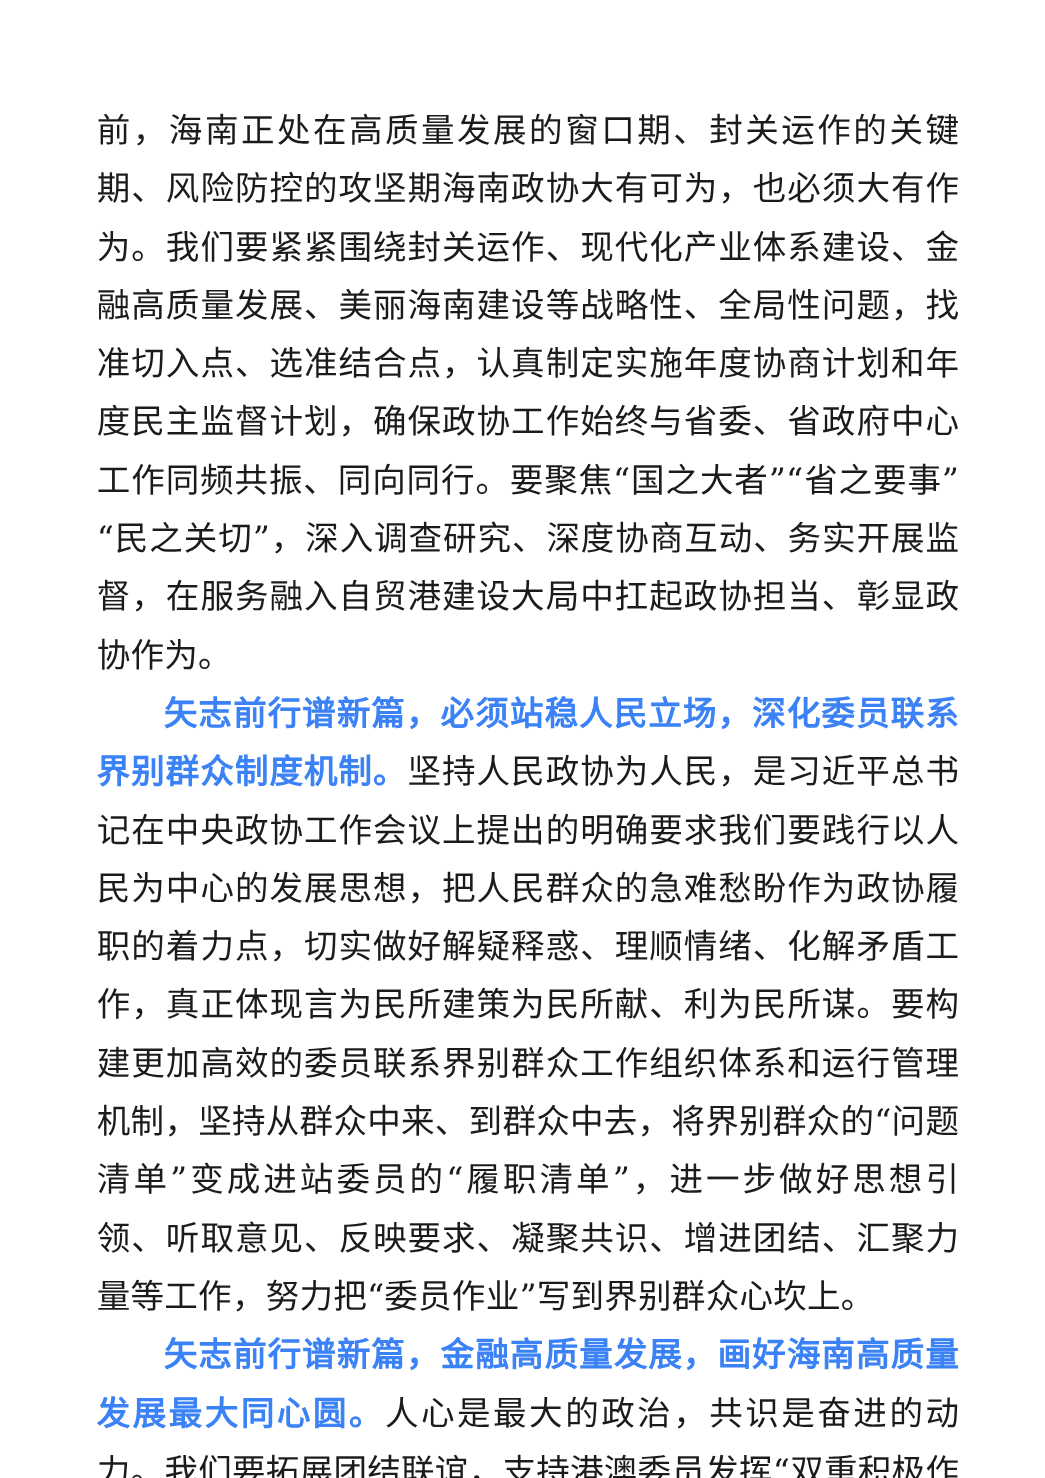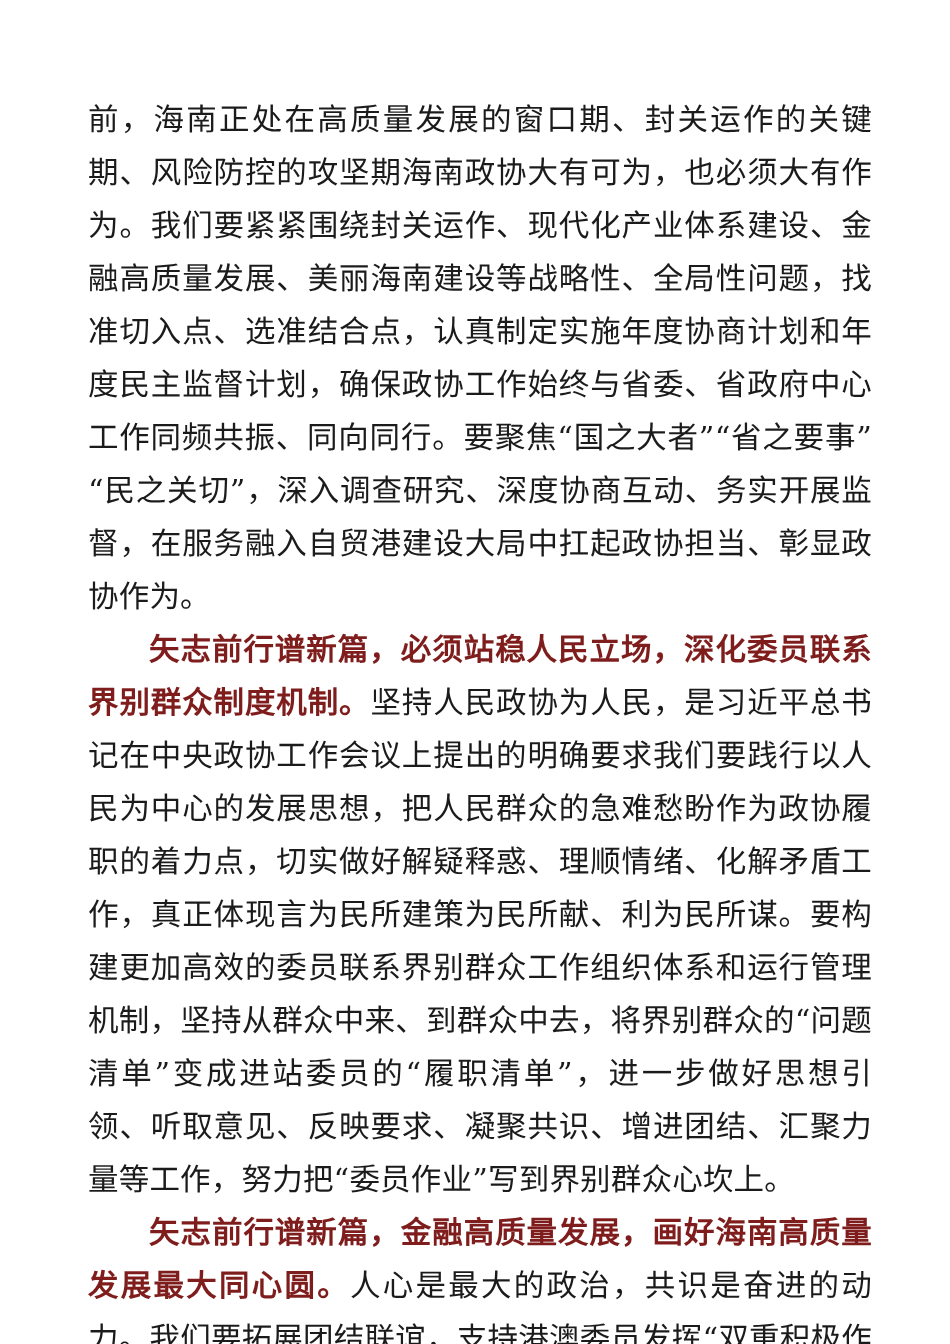--- a/index.html
+++ b/index.html
@@ -57,21 +57,21 @@
     margin-top: 0;
   }
 
   
   .section-gap {
     margin-top: 16px;
   }
 
   .lead {
     font-weight: 700;
-    color: #7f1d1d;
+    color: #3b82f6;
     letter-spacing: 0.2px;
   }
 
   
   .doc-body {
     -webkit-font-smoothing: none;
     text-rendering: optimizeLegibility;
   }
 </style>
 </head>

